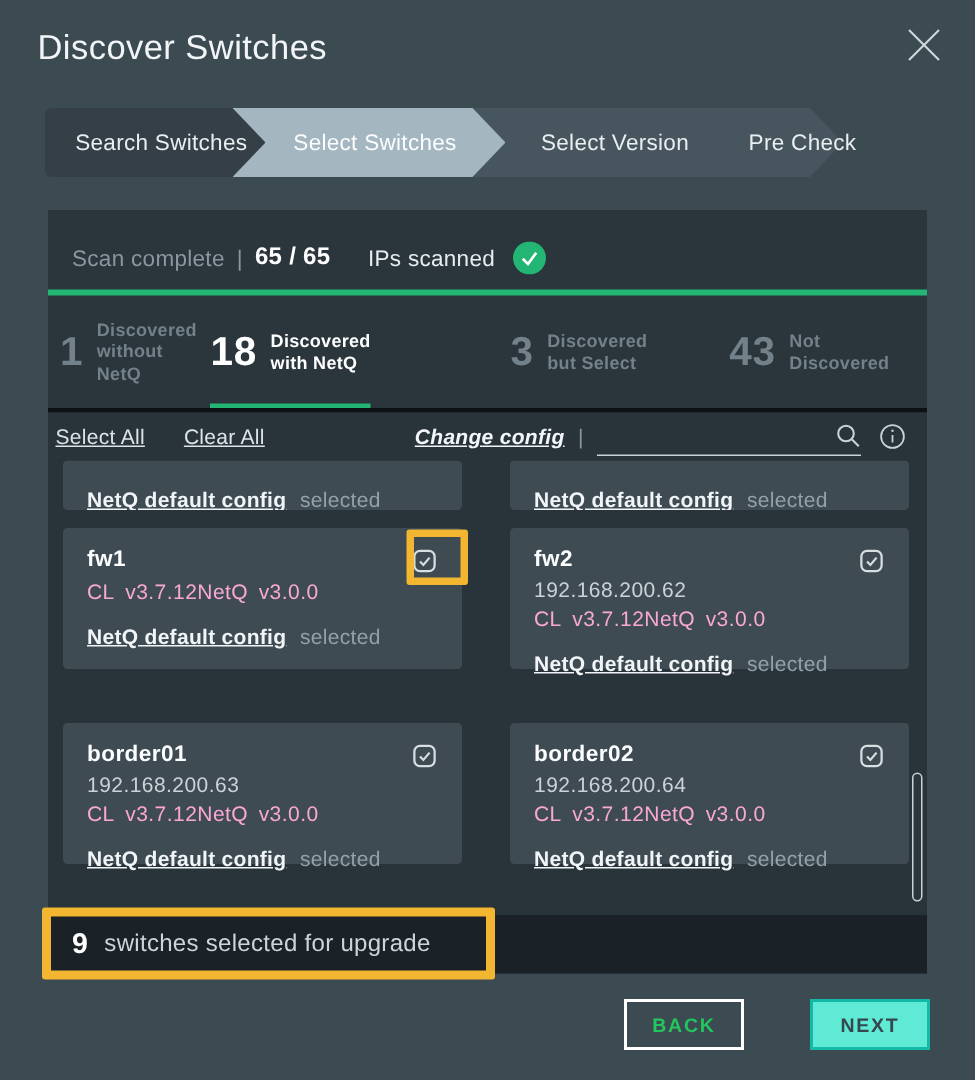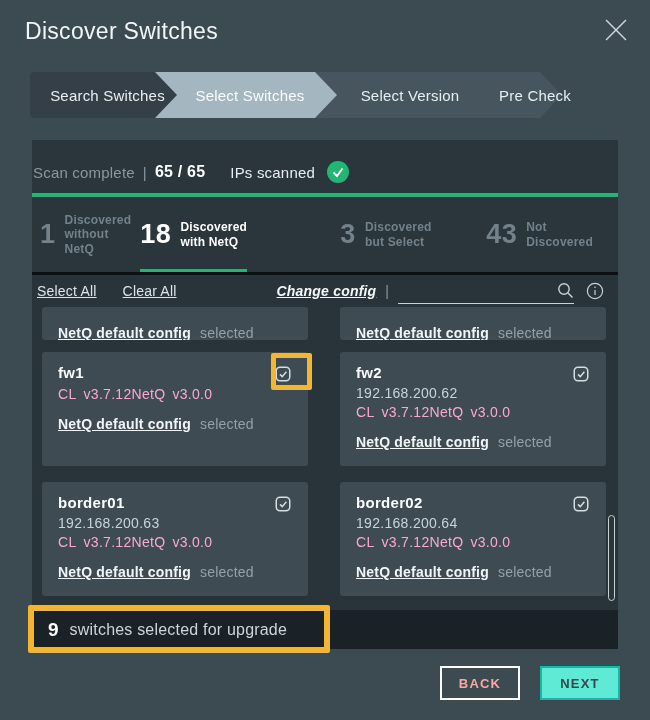--- a/index.html
+++ b/index.html
@@ -35,21 +35,21 @@
   }
   .step-label { position:absolute; z-index:4; top:0; height:46px; display:flex; align-items:center; justify-content:center; font-size:15px; letter-spacing:.2px; color:#e9eef1; cursor:pointer; }
   .step-1 { left:10px;  width:135px; }
   .step-2 { left:155px; width:130px; color:#fbfdfe; }
   .step-3 { left:320px; width:120px; }
   .step-4 { left:455px; width:100px; }
 
   
   .panel { position:absolute; left:32px; top:140px; width:586px; height:509px; background:#2a353c; }
 
-  .scan-row { position:absolute; left:0; top:0; width:100%; height:64px; display:flex; align-items:center; padding-left:1px; font-size:15px; letter-spacing:.2px; }
+  .scan-row { position:absolute; left:0; top:0; width:100%; height:64px; display:flex; align-items:center; padding-left:16px; font-size:15px; letter-spacing:.2px; }
   .scan-status { color:#8a97a0; }
   .scan-sep { color:#8a97a0; margin:0 8px; }
   .scan-count { color:#ffffff; font-weight:bold; font-size:16px; }
   .scan-suffix { color:#e8edf0; margin-left:25px; }
   .scan-check { width:22px; height:22px; margin-left:12px; }
   .progress-bar { position:absolute; left:0; top:53px; width:100%; height:4px; background:#22b573; }
 
   
   .tabs { position:absolute; left:0; top:57px; width:100%; height:75px; display:flex; align-items:center; }
   .tab { position:relative; height:75px; display:flex; align-items:center; cursor:pointer; color:#72818a; }
@@ -77,21 +77,21 @@
     background:transparent; border:none; outline:none; width:148px;
     font-family:"Liberation Sans","DejaVu Sans",sans-serif; font-size:16px; color:#dfe6ea;
   }
   .search-wrap input::placeholder { color:#7e8c94; opacity:1; }
   .search-icon { width:17px; height:17px; margin-left:auto; cursor:pointer; }
   .info-icon { width:18px; height:18px; margin-left:12px; cursor:pointer; }
 
   
   .scroll-area { position:absolute; left:0; top:167px; width:100%; height:303px; background:#28333a; overflow:hidden; }
   .card { position:absolute; width:266px; background:#3e4b53; border-radius:3px; padding:12px 16px; cursor:pointer; }
-  .card-full { height:114px; }
+  .card-full { height:94px; }
   .card-partial { height:33px; padding:4px 16px; overflow:hidden; }
   .col-l { left:10px; }
   .col-r { left:308px; }
   .row-top { top:0; }
   .row-mid { top:45px; }
   .row-bot { top:175px; }
   .card-head { display:flex; align-items:flex-start; justify-content:space-between; }
   .card-name { font-size:15px; font-weight:bold; color:#fbfdfe; letter-spacing:.3px; }
   .checkbox { width:18px; height:18px; cursor:pointer; margin-top:1px; }
   .card-ip { font-size:14px; color:#c9d3d9; margin-top:2px; letter-spacing:.3px; }
@@ -113,21 +113,21 @@
   .panel-footer { position:absolute; left:0; top:470px; width:100%; height:39px; background:#1b2227; display:flex; align-items:center; padding-left:16px; }
   .footer-count { font-size:19px; font-weight:bold; color:#ffffff; }
   .footer-label { font-size:16px; color:#ccd5da; margin-left:11px; letter-spacing:.2px; }
   .hl-footer {
     position:absolute; left:-4px; top:465px; width:302px; height:48px;
     border:6px solid #f2b630; border-radius:2px; pointer-events:none;
   }
 
   
   .btn { position:absolute; top:666px; width:80px; height:34px; display:flex; align-items:center; justify-content:center; font-size:13px; font-weight:bold; letter-spacing:1.2px; cursor:pointer; }
-  .btn-back { left:440px; background:transparent; border:2px solid #ffffff; color:#fca5a5; }
+  .btn-back { left:416px; background:transparent; border:2px solid #ffffff; color:#22c55e; }
   .btn-next { left:540px; background:#5eead4; border:2px solid #14b8a6; color:#37474f; }
 </style>
 </head>
 <body>
 
 <div class="dlg-title">Discover Switches</div>
 <div class="close-btn">
   <svg width="28" height="28" viewBox="0 0 28 28" fill="none">
       <line x1="4" y1="4" x2="24" y2="24"></line>
       <line x1="24" y1="4" x2="4" y2="24"></line>

